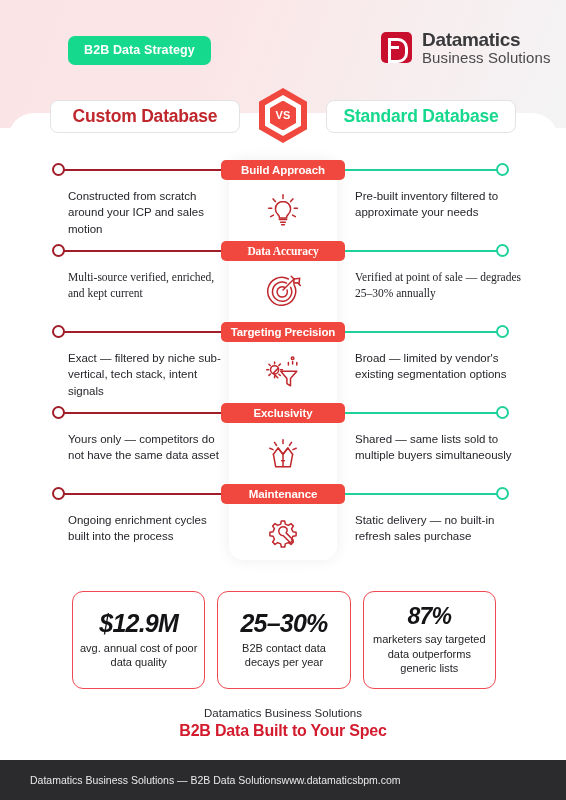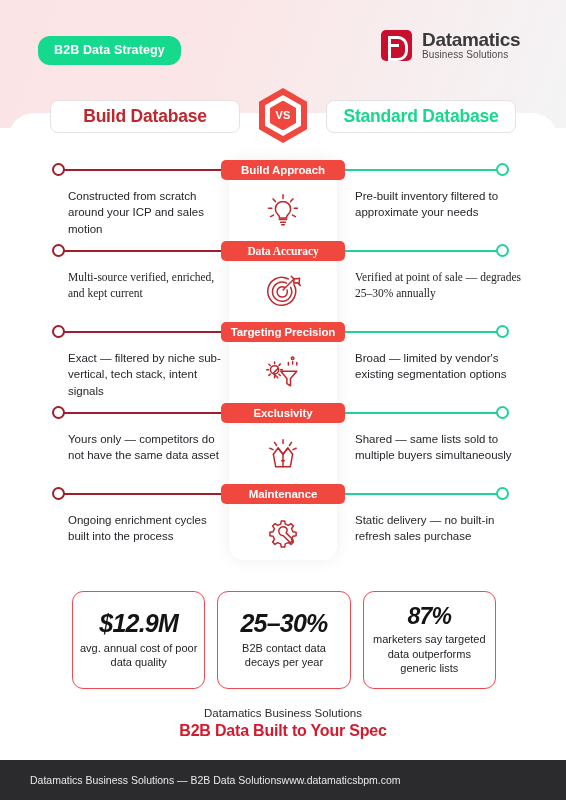--- a/index.html
+++ b/index.html
@@ -21,27 +21,27 @@
     position: absolute;
     top: 0; left: 0;
     width: 566px;
     height: 128px;
     background: linear-gradient(110deg, #fbe4e6 0%, #fbe6e7 38%, #f4f4f5 100%);
   }
 
   .brand-badge {
     position: absolute;
     top: 36px;
-    left: 38px;
+    left: 68px;
     background: #15d98d;
     color: #ffffff;
     font-size: 12.5px;
     font-weight: bold;
     padding: 7px 16px 8px 16px;
-    border-radius: 12px;
+    border-radius: 7px;
     letter-spacing: 0.1px;
   }
 
   
   .logo {
     position: absolute;
     top: 30px;
     left: 381px;
     display: flex;
     align-items: center;
@@ -72,21 +72,21 @@
     background: #ffffff;
   }
   .logo-text { line-height: 1.05; }
   .logo-name {
     font-size: 19px;
     font-weight: bold;
     color: #3a3a3c;
     letter-spacing: -0.3px;
   }
   .logo-sub {
-    font-size: 10px;
+    font-size: 15px;
     color: #4a4a4c;
     letter-spacing: 0.1px;
   }
 
   
   .body-card {
     position: absolute;
     top: 113px;
     left: 8px;
     width: 550px;
@@ -316,21 +316,21 @@
 <div class="logo">
   <div class="logo-mark"></div>
   <div class="logo-text">
     <div class="logo-name">Datamatics</div>
     <div class="logo-sub">Business Solutions</div>
   </div>
 </div>
 
 <div class="body-card"></div>
 
-<div class="col-title left">Build Database</div>
+<div class="col-title left">Custom Database</div>
 <div class="col-title right">Standard Database</div>
 
 <div class="vs-badge">
   <div class="hex-outer"></div>
   <div class="hex-mid"></div>
   <div class="hex-inner">
     <span class="vs-text">VS</span>
   </div>
 </div>
 

